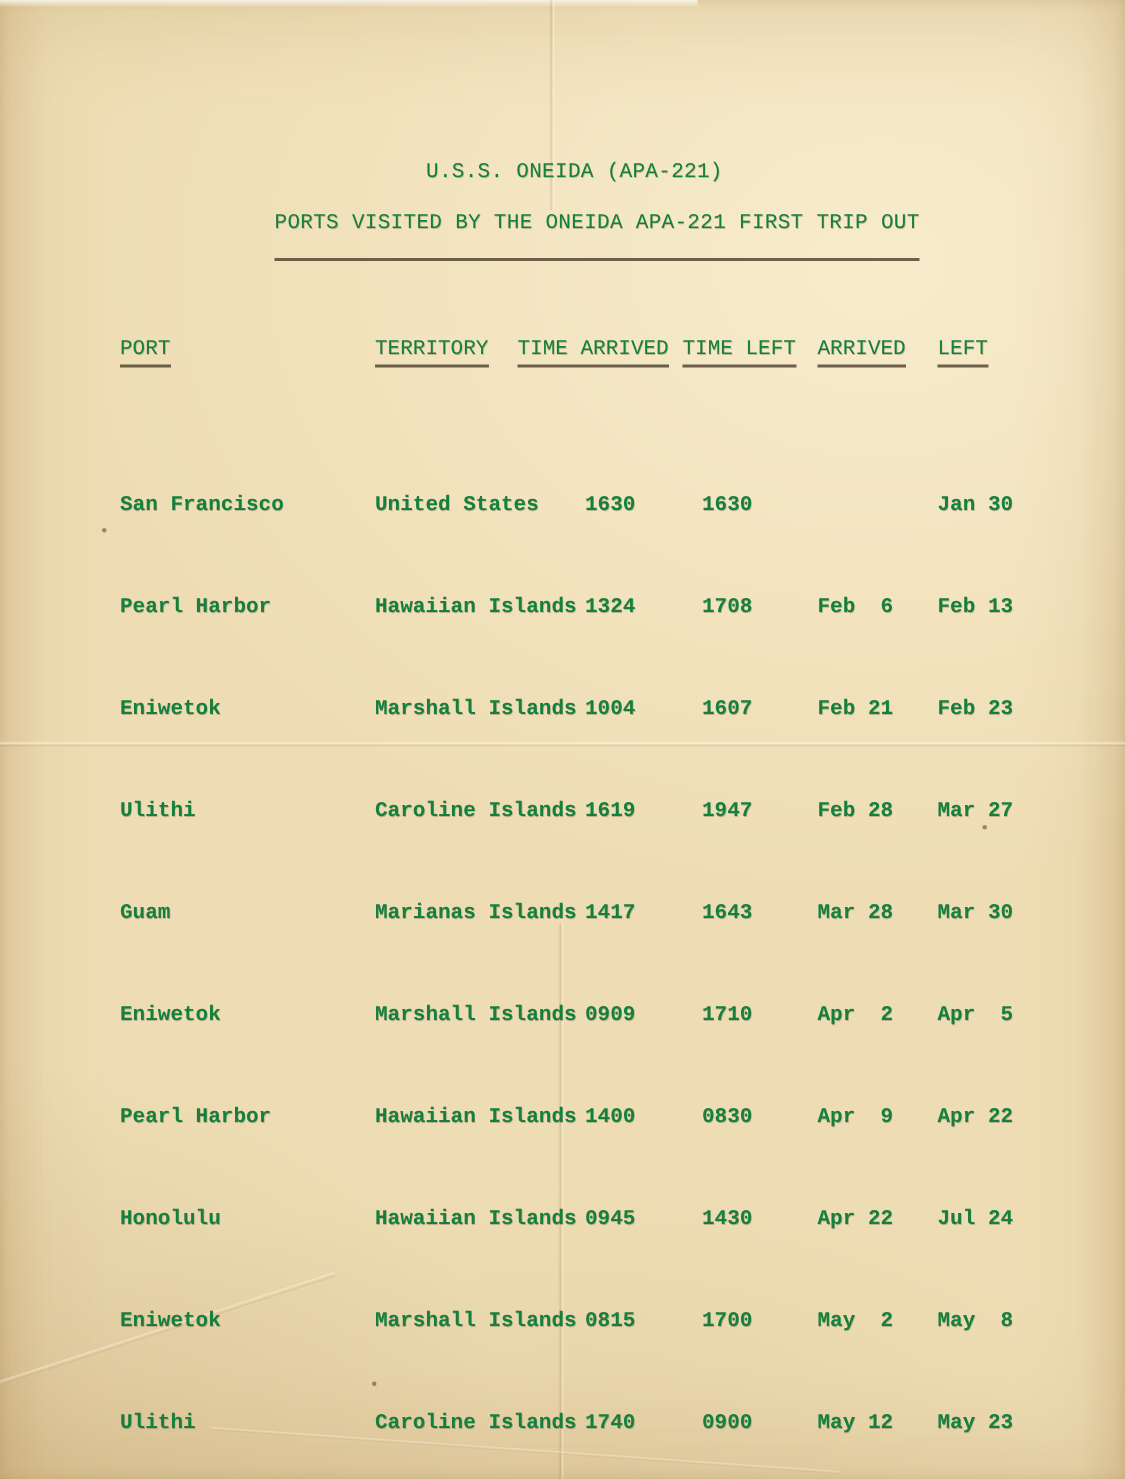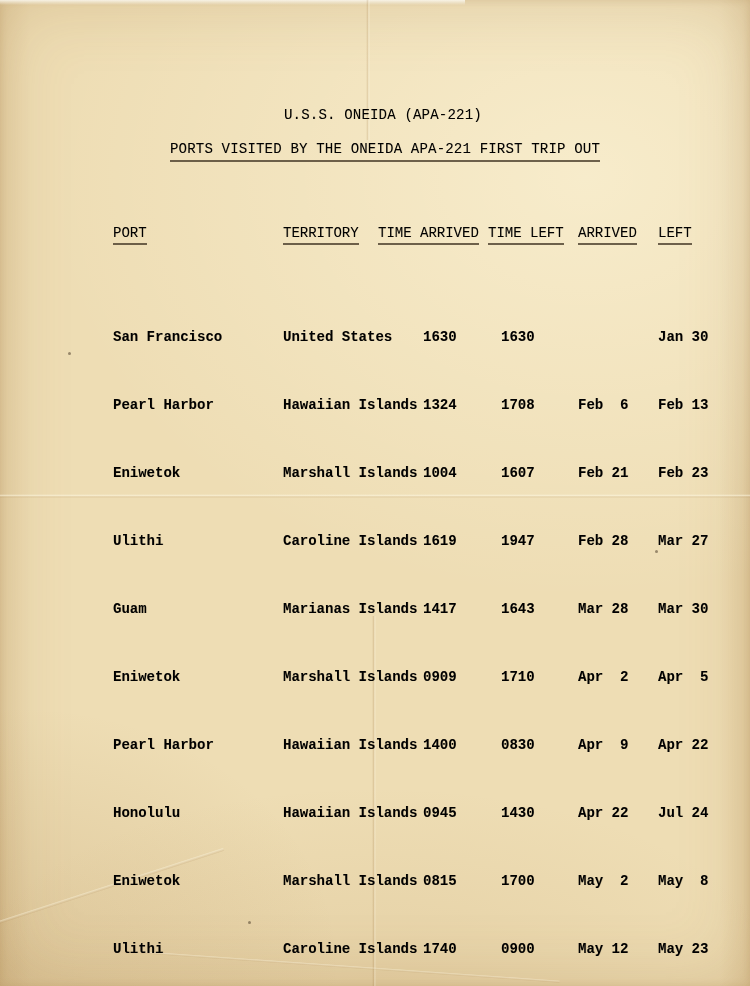--- a/index.html
+++ b/index.html
@@ -28,29 +28,29 @@
   .crease-v-bottom { left: 372px; bottom: 0; width: 4px; height: 370px;
     background: linear-gradient(90deg, rgba(140,95,40,0) 0%, rgba(140,95,40,0.20) 45%, rgba(255,250,230,0.40) 70%, rgba(140,95,40,0) 100%); }
   .crease-h { left: 0; right: 0; top: 494px; height: 4px;
     background: linear-gradient(180deg, rgba(255,250,230,0) 0%, rgba(255,250,230,0.5) 40%, rgba(140,95,40,0.14) 75%, rgba(140,95,40,0) 100%); }
   .crease-d1 { left: -30px; bottom: 95px; width: 260px; height: 3px; transform: rotate(-18deg);
     background: linear-gradient(180deg, rgba(255,250,230,0.5), rgba(140,95,40,0.15)); }
   .crease-d2 { left: 140px; bottom: 18px; width: 420px; height: 2px; transform: rotate(4deg);
     background: linear-gradient(180deg, rgba(255,250,230,0.45), rgba(140,95,40,0.12)); }
   .speck { position: absolute; border-radius: 50%; background: rgba(80,65,45,0.55); }
 
-  .ink { color: #000000; text-shadow: 0.4px 0.4px 0 rgba(70,58,40,0.28); }
+  .ink { color: #15803d; text-shadow: 0.4px 0.4px 0 rgba(70,58,40,0.28); }
 
   .doc { position: absolute; inset: 0; font-size: 14px; line-height: 17px; white-space: pre; }
   .title { position: absolute; top: 107px; left: 284px; letter-spacing: 0.2px; }
-  .subtitle { position: absolute; top: 141px; left: 170px; letter-spacing: 0.2px;
-    border-bottom: 2px solid rgba(70,58,40,0.78); padding-bottom: 2px; }
+  .subtitle { position: absolute; top: 141px; left: 183px; letter-spacing: 0.2px;
+    border-bottom: 2px solid rgba(70,58,40,0.78); padding-bottom: 14px; }
 
   .table { position: absolute; left: 80px; top: 191px; width: 645px; }
-  .grid-row { display: grid; grid-template-columns: 170px 140px 78px 77px 80px 85px; margin-left: 33px; }
+  .grid-row { display: grid; grid-template-columns: 170px 140px 78px 77px 80px 85px; }
   .grid-row > span { white-space: pre; }
   .hdr span.u { display: inline-block; border-bottom: 2px solid rgba(70,58,40,0.78); padding-bottom: 1px; }
   .hdr .h-time-arr { position: relative; left: -45px; }
   .hdr .h-time-left { position: relative; left: -13px; }
   .table-body { margin-top: 16px; }
   .table-body .grid-row { height: 17px; font-weight: bold; }
 </style>
 </head>
 <body>
 

